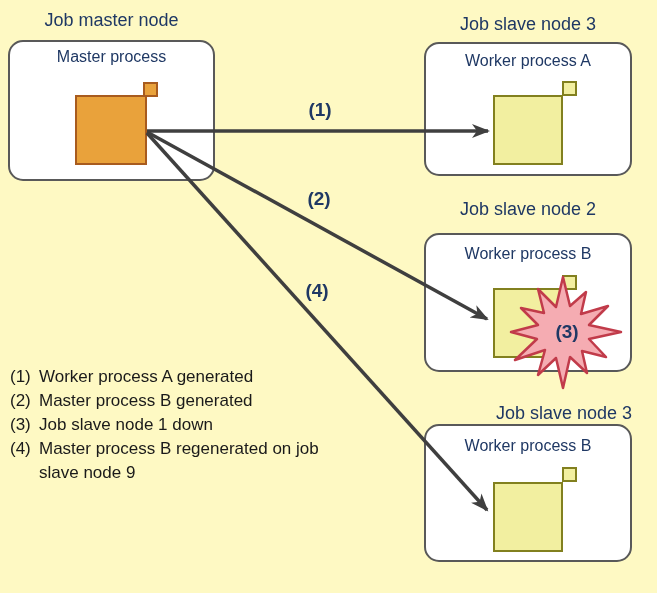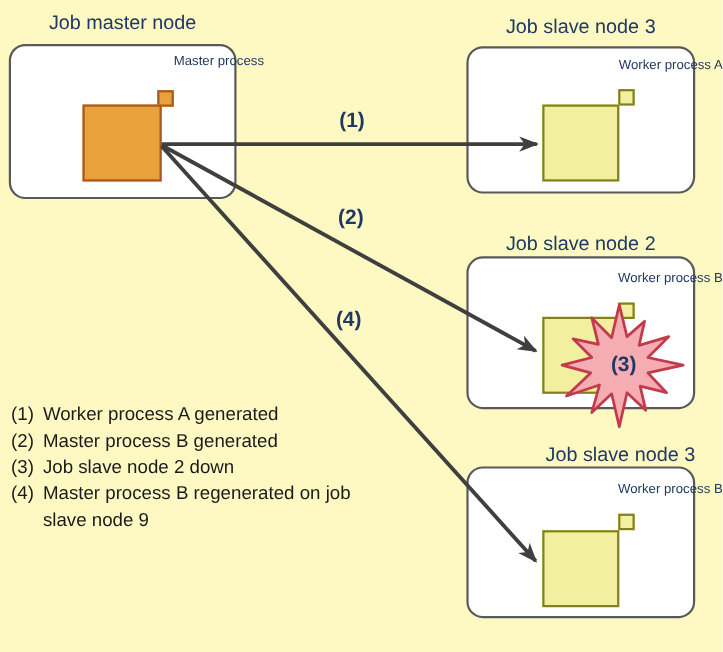--- a/index.html
+++ b/index.html
@@ -23,46 +23,45 @@
     position:absolute;
     color:#1F3864;
     font-size:18px;
     text-align:center;
     white-space:nowrap;
     z-index:4;
   }
   .proc-label{
     position:absolute;
     color:#1F3864;
-    font-size:12px;
-    text-align:right;
+    font-size:16px;
+    text-align:center;
     white-space:nowrap;
     z-index:2;
-    padding-left:25px;
   }
   
   .sq{position:absolute;box-sizing:border-box;z-index:2;}
   .sq.orange{background:#E9A23B;border:2.5px solid #A85B1E;}
   .sq.yellow{background:#F2EFA0;border:2.5px solid #82801F;}
   .sq-big{width:72px;height:70px;}
   .sq-sm{width:15px;height:15px;}
   
   #master-title{left:8px;top:10px;width:207px;}
   #master-box{left:8px;top:40px;width:207px;height:141px;}
   #master-label{left:8px;top:48px;width:207px;}
   #master-sq-sm{left:143px;top:82px;}
   #master-sq-big{left:75px;top:95px;}
   
   #slave1-title{left:424px;top:14px;width:208px;}
   #slave1-box{left:424px;top:42px;width:208px;height:134px;}
   #slave1-label{left:424px;top:52px;width:208px;}
   #slave1-sq-sm{left:562px;top:81px;}
   #slave1-sq-big{left:493px;top:95px;width:70px;}
   
-  #slave2-title{left:424px;top:211px;width:208px;text-align:center;}
+  #slave2-title{left:424px;top:199px;width:208px;text-align:center;}
   #slave2-box{left:424px;top:233px;width:208px;height:139px;}
   #slave2-label{left:424px;top:245px;width:208px;}
   #slave2-sq-sm{left:562px;top:275px;}
   #slave2-sq-big{left:493px;top:288px;width:70px;}
   
   #slave3-title{left:424px;top:403px;width:208px;text-align:right;}
   #slave3-box{left:424px;top:424px;width:208px;height:138px;}
   #slave3-label{left:424px;top:437px;width:208px;}
   #slave3-sq-sm{left:562px;top:467px;}
   #slave3-sq-big{left:493px;top:482px;width:70px;}
@@ -145,21 +144,21 @@
     <div class="legend-row">
       <span class="legend-num">(1)</span>
       <span>Worker process A generated</span>
     </div>
     <div class="legend-row">
       <span class="legend-num">(2)</span>
       <span>Master process B generated</span>
     </div>
     <div class="legend-row">
       <span class="legend-num">(3)</span>
-      <span>Job slave node 2 down</span>
+      <span>Job slave node 1 down</span>
     </div>
     <div class="legend-row">
       <span class="legend-num">(4)</span>
       <span>Master process B regenerated on job</span>
     </div>
     <div class="legend-cont">slave node 9</div>
   </div>
 
 </div>
 

